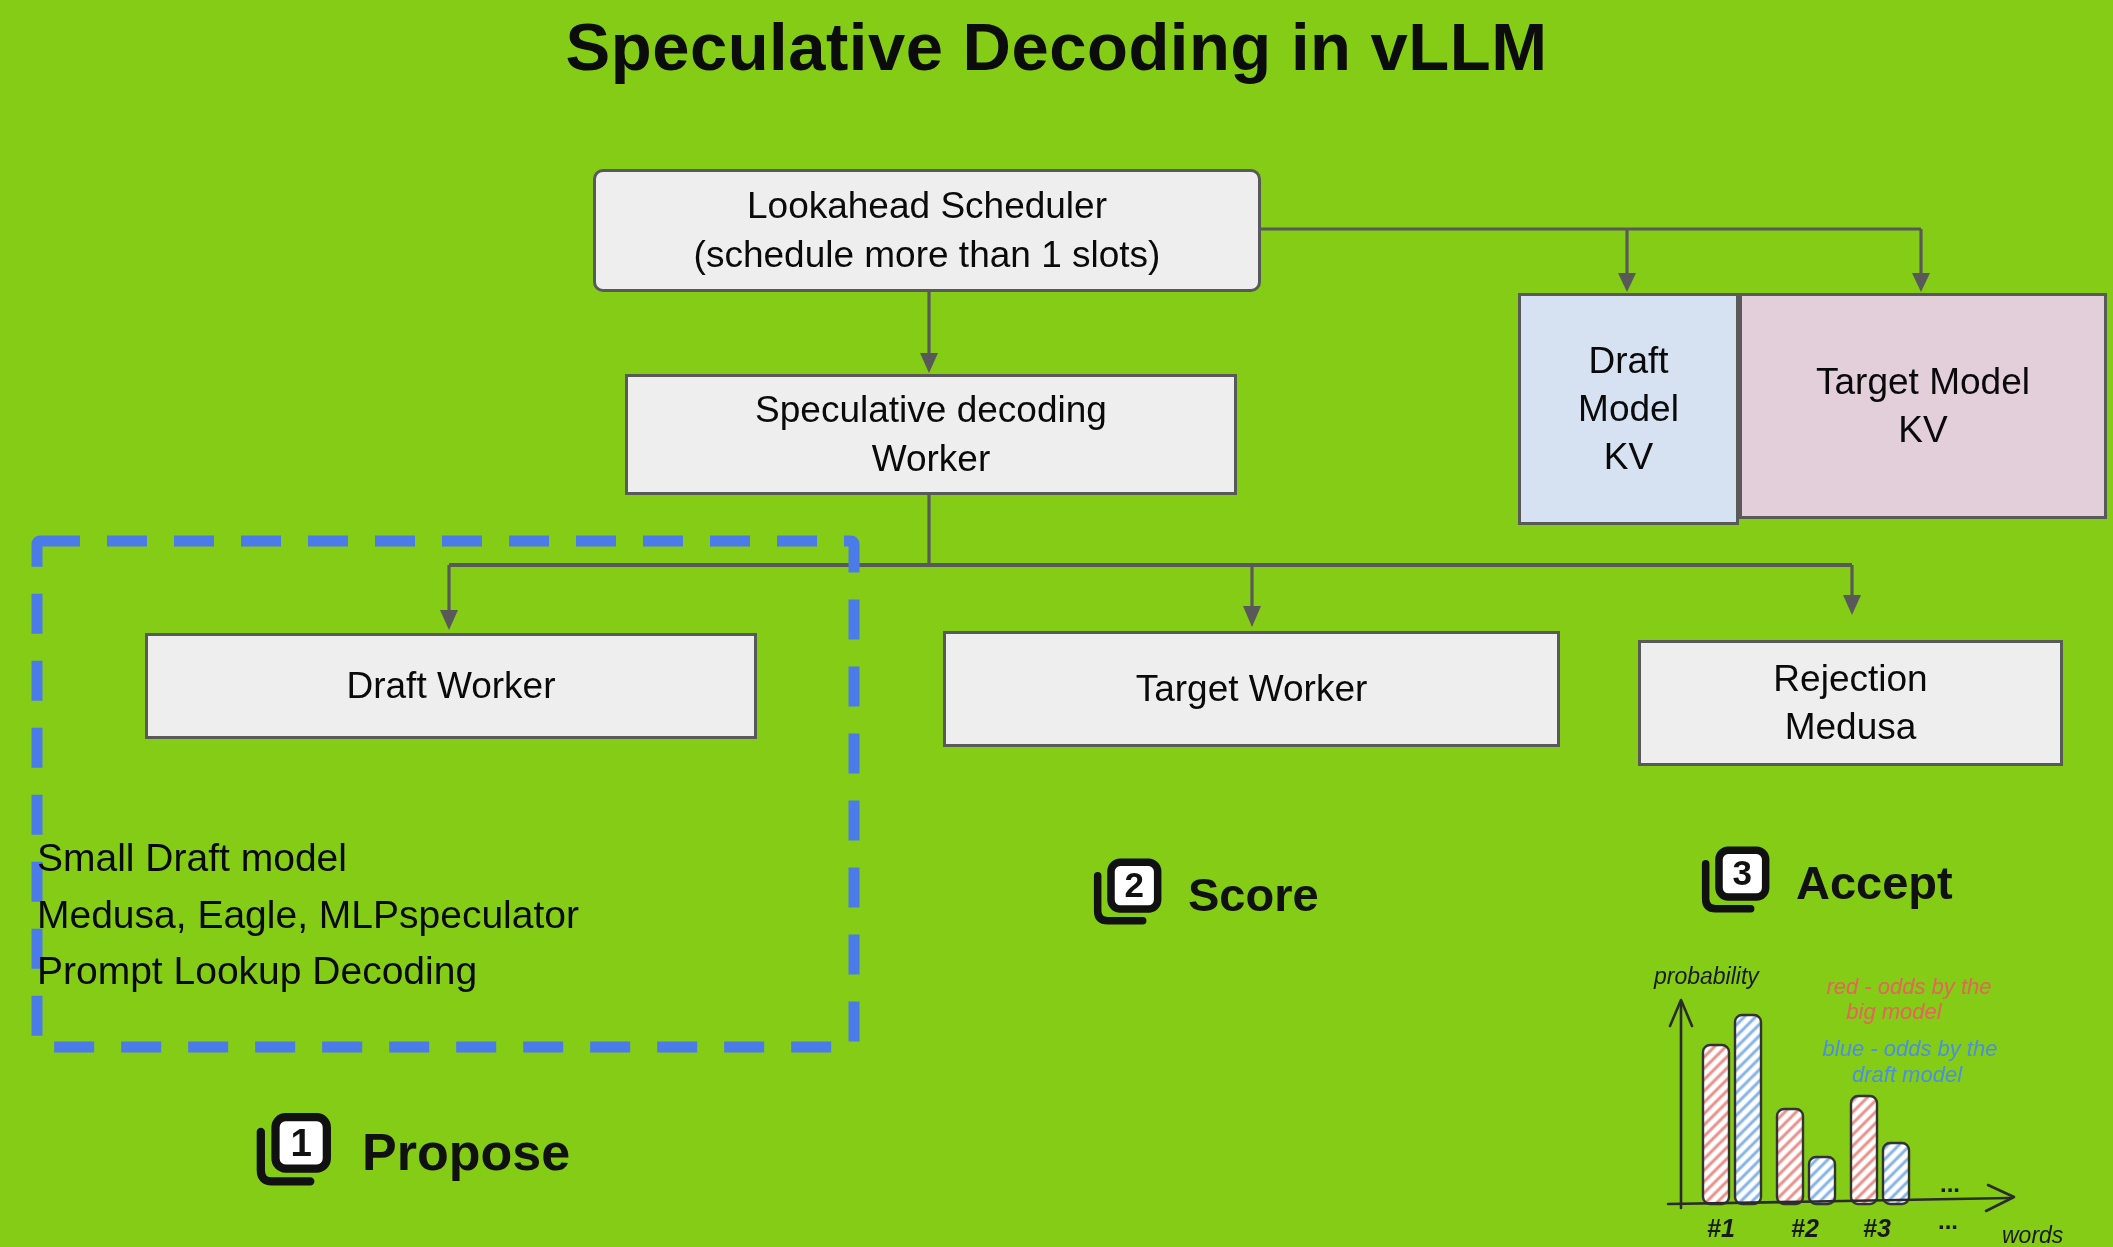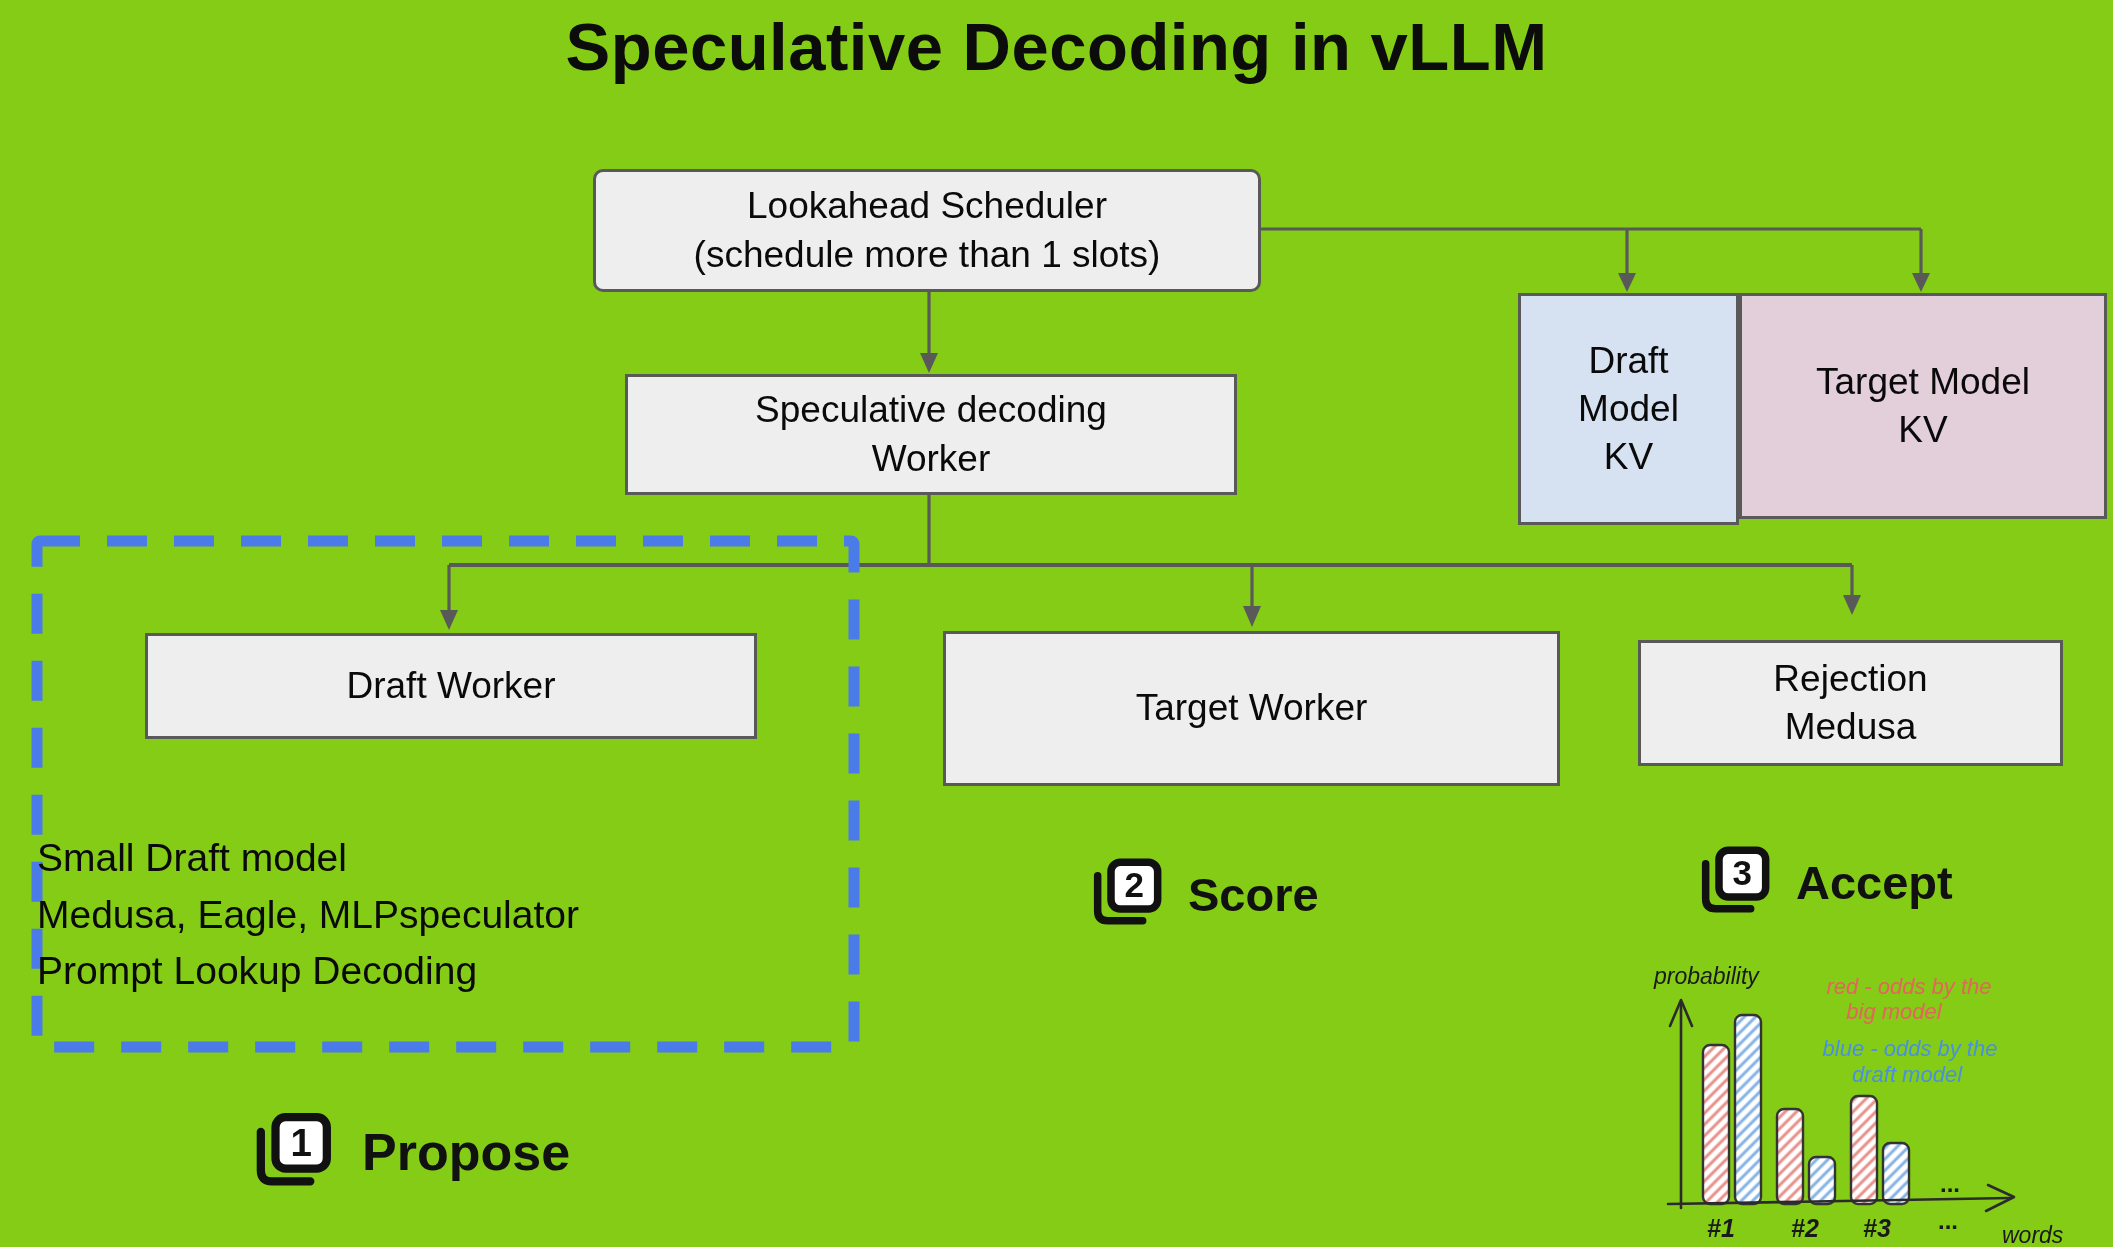--- a/index.html
+++ b/index.html
@@ -20,21 +20,21 @@
     position:absolute;box-sizing:border-box;background:var(--box-fill);
     border:3px solid var(--line-gray);display:flex;flex-direction:column;
     align-items:center;justify-content:center;text-align:center;
     font-size:37px;line-height:1.3;color:#0a0a0a;
   }
   .node-scheduler{left:593px;top:169px;width:668px;height:123px;border-radius:10px;}
   .node-spec-worker{left:625px;top:374px;width:612px;height:121px;}
   .node-draft-kv{left:1518px;top:293px;width:221px;height:232px;background:var(--draft-kv-fill);}
   .node-target-kv{left:1739px;top:293px;width:368px;height:226px;background:var(--target-kv-fill);}
   .node-draft-worker{left:128px;top:633px;width:612px;height:106px;margin-left:17px;}
-  .node-target-worker{left:943px;top:631px;width:617px;height:155px;}
+  .node-target-worker{left:943px;top:631px;width:617px;height:116px;}
   .node-rejection{left:1638px;top:616px;width:425px;height:126px;margin-top:24px;}
   .notes{
     position:absolute;left:37px;top:800px;width:818px;
     font-size:39px;line-height:1.45;color:#0a0a0a;margin-top:30px;
   }
   .notes div{white-space:nowrap;}
   .step{position:absolute;display:flex;align-items:center;color:#111;}
   .step-propose{left:248px;top:1108px;gap:26px;}
   .step-score{left:1086px;top:854px;gap:22px;}
   .step-accept{left:1694px;top:842px;gap:22px;}

